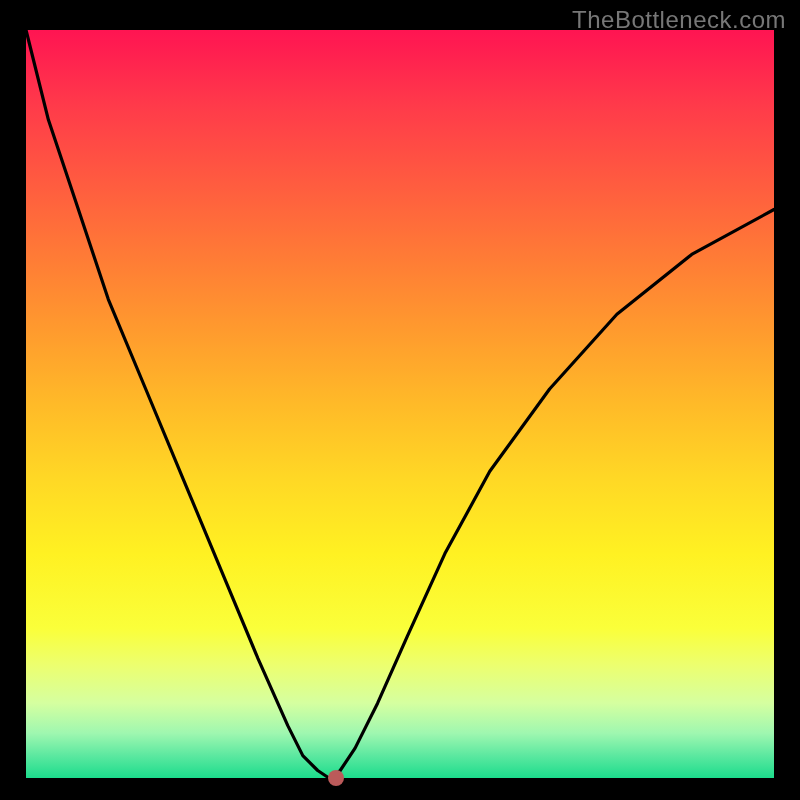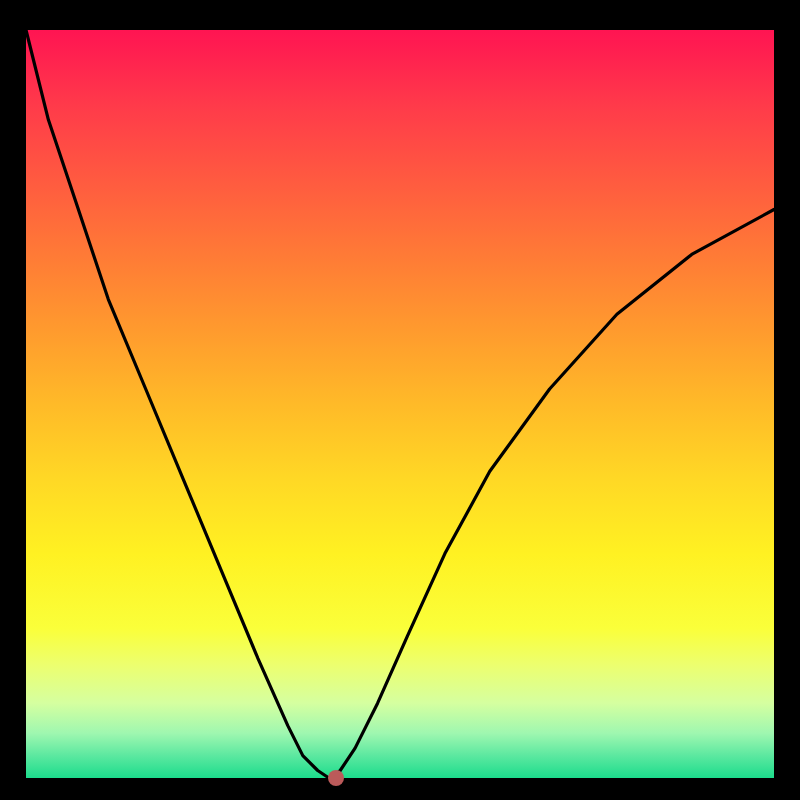--- a/index.html
+++ b/index.html
@@ -57,19 +57,20 @@
     height: 16px;
     border-radius: 50%;
     background: #bb5a5a;
     transform: translate(-50%, -50%);
   }
 </style>
 </head>
 <body>
 
 <div class="frame">
+  <div class="watermark">TheBottleneck.com</div>
   <div class="plot">
     <svg class="curve" viewBox="0 0 748 748" preserveAspectRatio="none">
       <polyline id="curve-line" fill="none" stroke="#000" stroke-width="3.2" stroke-linejoin="round" stroke-linecap="round" points="0.0,0.0 22.4,89.8 52.4,179.5 82.3,269.3 119.7,359.0 157.1,448.8 194.5,538.6 231.9,628.3 261.8,695.6 276.8,725.6 291.7,740.5 302.9,748.0 306.7,748.0 314.2,740.5 329.1,718.1 351.6,673.2 381.5,605.9 418.9,523.6 463.8,441.3 523.6,359.0 590.9,284.2 665.7,224.4 748.0,179.5"></polyline>
     </svg>
     <div class="marker" id="marker" style="left: 310.42px; top: 748px; background: rgb(187, 90, 90);"></div>
   </div>
 </div>
 
 </body></html>

